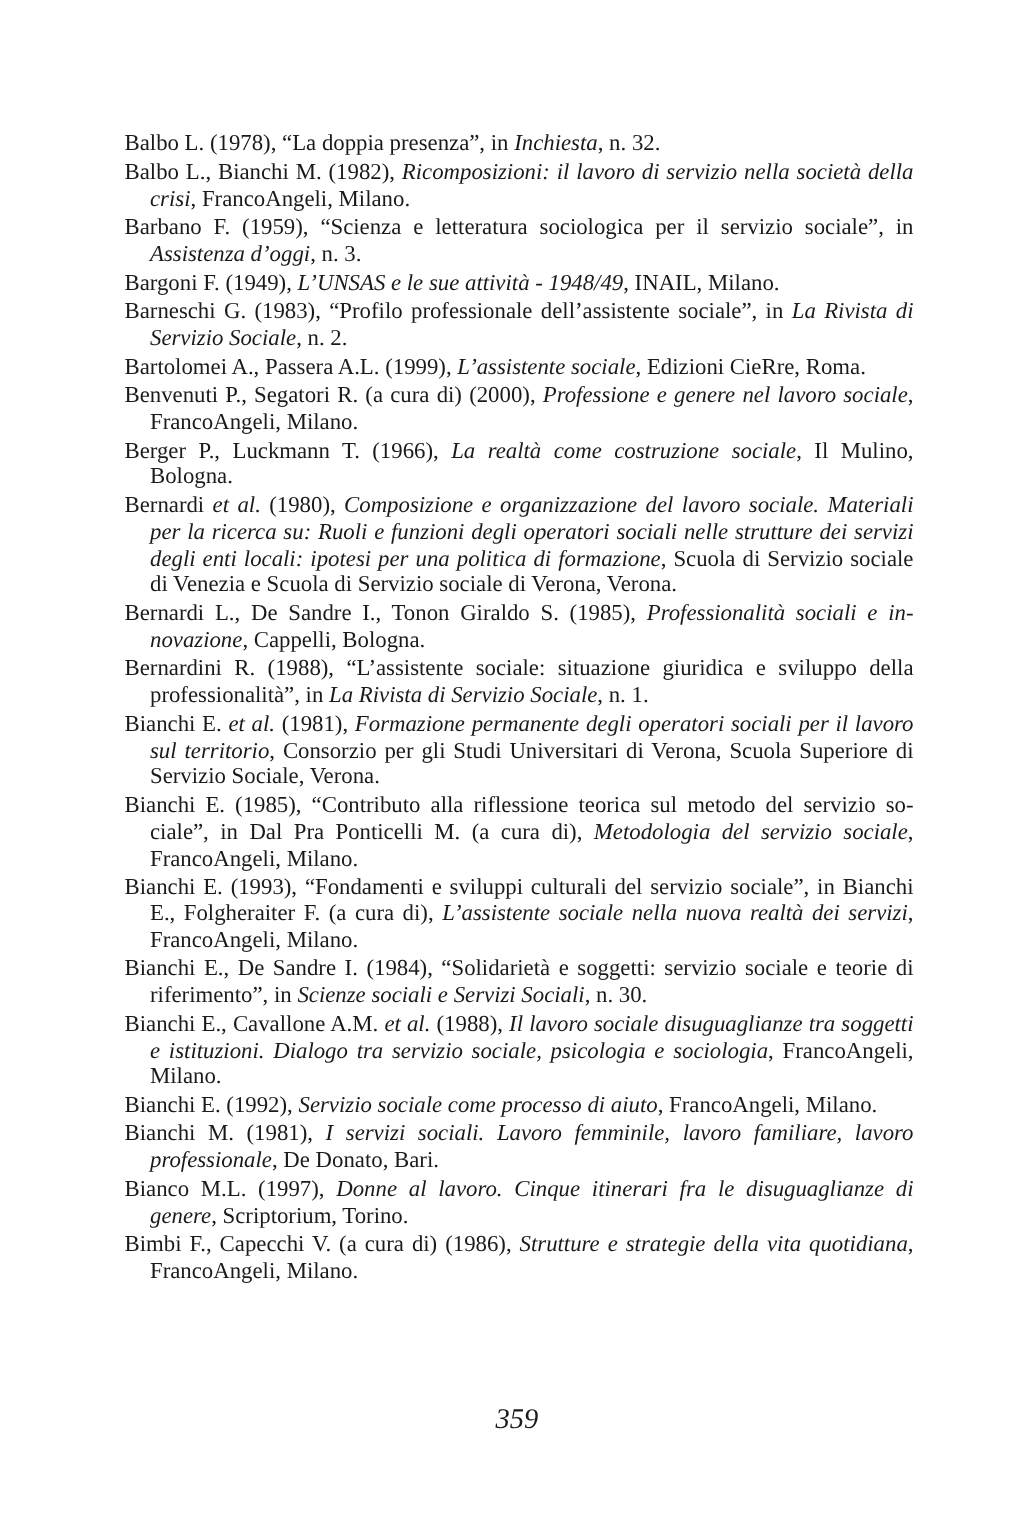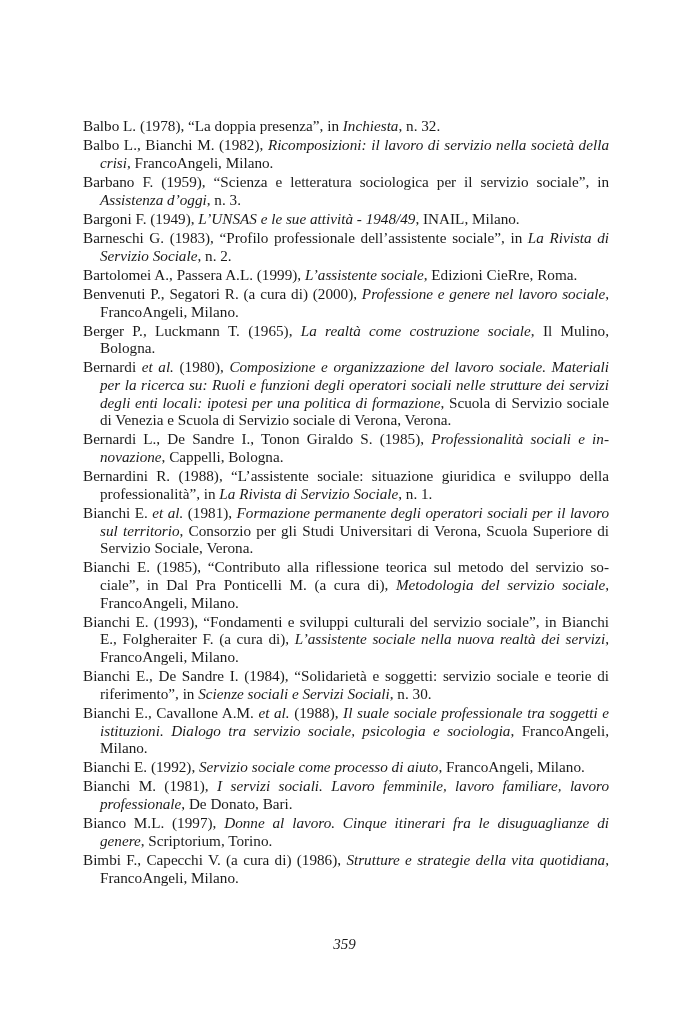--- a/index.html
+++ b/index.html
@@ -13,64 +13,63 @@
       position: relative;
       overflow: hidden;
       font-family: "Liberation Serif", "DejaVu Serif", serif;
       color: #1a1a1a;
     }
     .page {
       position: absolute;
       left: 83px;
       top: 87px;
       width: 526px;
-      margin-top: 30px;
     }
     .entry {
       font-size: 15.2px;
       line-height: 17.6px;
       text-align: justify;
       padding-left: 17px;
       text-indent: -17px;
       margin: 0 0 1.6px 0;
       hyphens: manual;
     }
     .entry .it { font-style: italic; }
     .page-number {
       position: absolute;
       left: 0;
       width: 689px;
       top: 936px;
       text-align: center;
       font-style: italic;
-      font-size: 15px;
+      font-size: 19px;
       color: #1a1a1a;
     }
   </style>
 </head>
 <body>
 
 <div class="page">
   <div id="entries">
       <p class="entry"><span>Balbo L. (1978), “La doppia presenza”, in </span><span class="it">Inchiesta</span><span>, n. 32.</span></p>
       <p class="entry"><span>Balbo L., Bianchi M. (1982), </span><span class="it">Ricomposizioni: il lavoro di servizio nella società della crisi</span><span>, FrancoAngeli, Milano.</span></p>
       <p class="entry"><span>Barbano F. (1959), “Scienza e letteratura sociologica per il servizio sociale”, in </span><span class="it">Assistenza d’oggi</span><span>, n. 3.</span></p>
       <p class="entry"><span>Bargoni F. (1949), </span><span class="it">L’UNSAS e le sue attività - 1948/49</span><span>, INAIL, Milano.</span></p>
       <p class="entry"><span>Barneschi G. (1983), “Profilo professionale dell’assistente sociale”, in </span><span class="it">La Rivista di Servizio Sociale</span><span>, n. 2.</span></p>
       <p class="entry"><span>Bartolomei A., Passera A.L. (1999), </span><span class="it">L’assistente sociale</span><span>, Edizioni CieRre, Roma.</span></p>
       <p class="entry"><span>Benvenuti P., Segatori R. (a cura di) (2000), </span><span class="it">Professione e genere nel lavoro so­ciale</span><span>, FrancoAngeli, Milano.</span></p>
-      <p class="entry"><span>Berger P., Luckmann T. (1965), </span><span class="it">La realtà come costruzione sociale</span><span>, Il Mulino, Bologna.</span></p>
+      <p class="entry"><span>Berger P., Luckmann T. (1966), </span><span class="it">La realtà come costruzione sociale</span><span>, Il Mulino, Bologna.</span></p>
       <p class="entry"><span>Bernardi </span><span class="it">et al.</span><span> (1980), </span><span class="it">Composizione e organizzazione del lavoro sociale. Mate­riali per la ricerca su: Ruoli e funzioni degli operatori sociali nelle strutture dei servizi degli enti locali: ipotesi per una politica di formazione</span><span>, Scuola di Servizio sociale di Venezia e Scuola di Servizio sociale di Verona, Verona.</span></p>
       <p class="entry"><span>Bernardi L., De Sandre I., Tonon Giraldo S. (1985), </span><span class="it">Professionalità sociali e in­novazione</span><span>, Cappelli, Bologna.</span></p>
       <p class="entry"><span>Bernardini R. (1988), “L’assistente sociale: situazione giuridica e sviluppo della professionalità”, in </span><span class="it">La Rivista di Servizio Sociale</span><span>, n. 1.</span></p>
       <p class="entry"><span>Bianchi E. </span><span class="it">et al.</span><span> (1981), </span><span class="it">Formazione permanente degli operatori sociali per il la­voro sul territorio</span><span>, Consorzio per gli Studi Universitari di Verona, Scuola Su­periore di Servizio Sociale, Verona.</span></p>
       <p class="entry"><span>Bianchi E. (1985), “Contributo alla riflessione teorica sul metodo del servizio so­ciale”, in Dal Pra Ponticelli M. (a cura di), </span><span class="it">Metodologia del servizio sociale</span><span>, FrancoAngeli, Milano.</span></p>
       <p class="entry"><span>Bianchi E. (1993), “Fondamenti e sviluppi culturali del servizio sociale”, in Bian­chi E., Folgheraiter F. (a cura di), </span><span class="it">L’assistente sociale nella nuova realtà dei servizi</span><span>, FrancoAngeli, Milano.</span></p>
       <p class="entry"><span>Bianchi E., De Sandre I. (1984), “Solidarietà e soggetti: servizio sociale e teorie di riferimento”, in </span><span class="it">Scienze sociali e Servizi Sociali</span><span>, n. 30.</span></p>
-      <p class="entry"><span>Bianchi E., Cavallone A.M. </span><span class="it">et al.</span><span> (1988), </span><span class="it">Il suale sociale professionale tra sog­getti e istituzioni. Dialogo tra servizio sociale, psicologia e sociologia</span><span>, Fran­coAngeli, Milano.</span></p>
+      <p class="entry"><span>Bianchi E., Cavallone A.M. </span><span class="it">et al.</span><span> (1988), </span><span class="it">Il lavoro sociale disuguaglianze tra sog­getti e istituzioni. Dialogo tra servizio sociale, psicologia e sociologia</span><span>, Fran­coAngeli, Milano.</span></p>
       <p class="entry"><span>Bianchi E. (1992), </span><span class="it">Servizio sociale come processo di aiuto</span><span>, FrancoAngeli, Milano.</span></p>
       <p class="entry"><span>Bianchi M. (1981), </span><span class="it">I servizi sociali. Lavoro femminile, lavoro familiare, lavoro professionale</span><span>, De Donato, Bari.</span></p>
       <p class="entry"><span>Bianco M.L. (1997), </span><span class="it">Donne al lavoro. Cinque itinerari fra le disuguaglianze di genere</span><span>, Scriptorium, Torino.</span></p>
       <p class="entry"><span>Bimbi F., Capecchi V. (a cura di) (1986), </span><span class="it">Strutture e strategie della vita quotidia­na</span><span>, FrancoAngeli, Milano.</span></p>
     </div>
 </div>
 
 <div class="page-number">359</div>
 
 </body></html>

